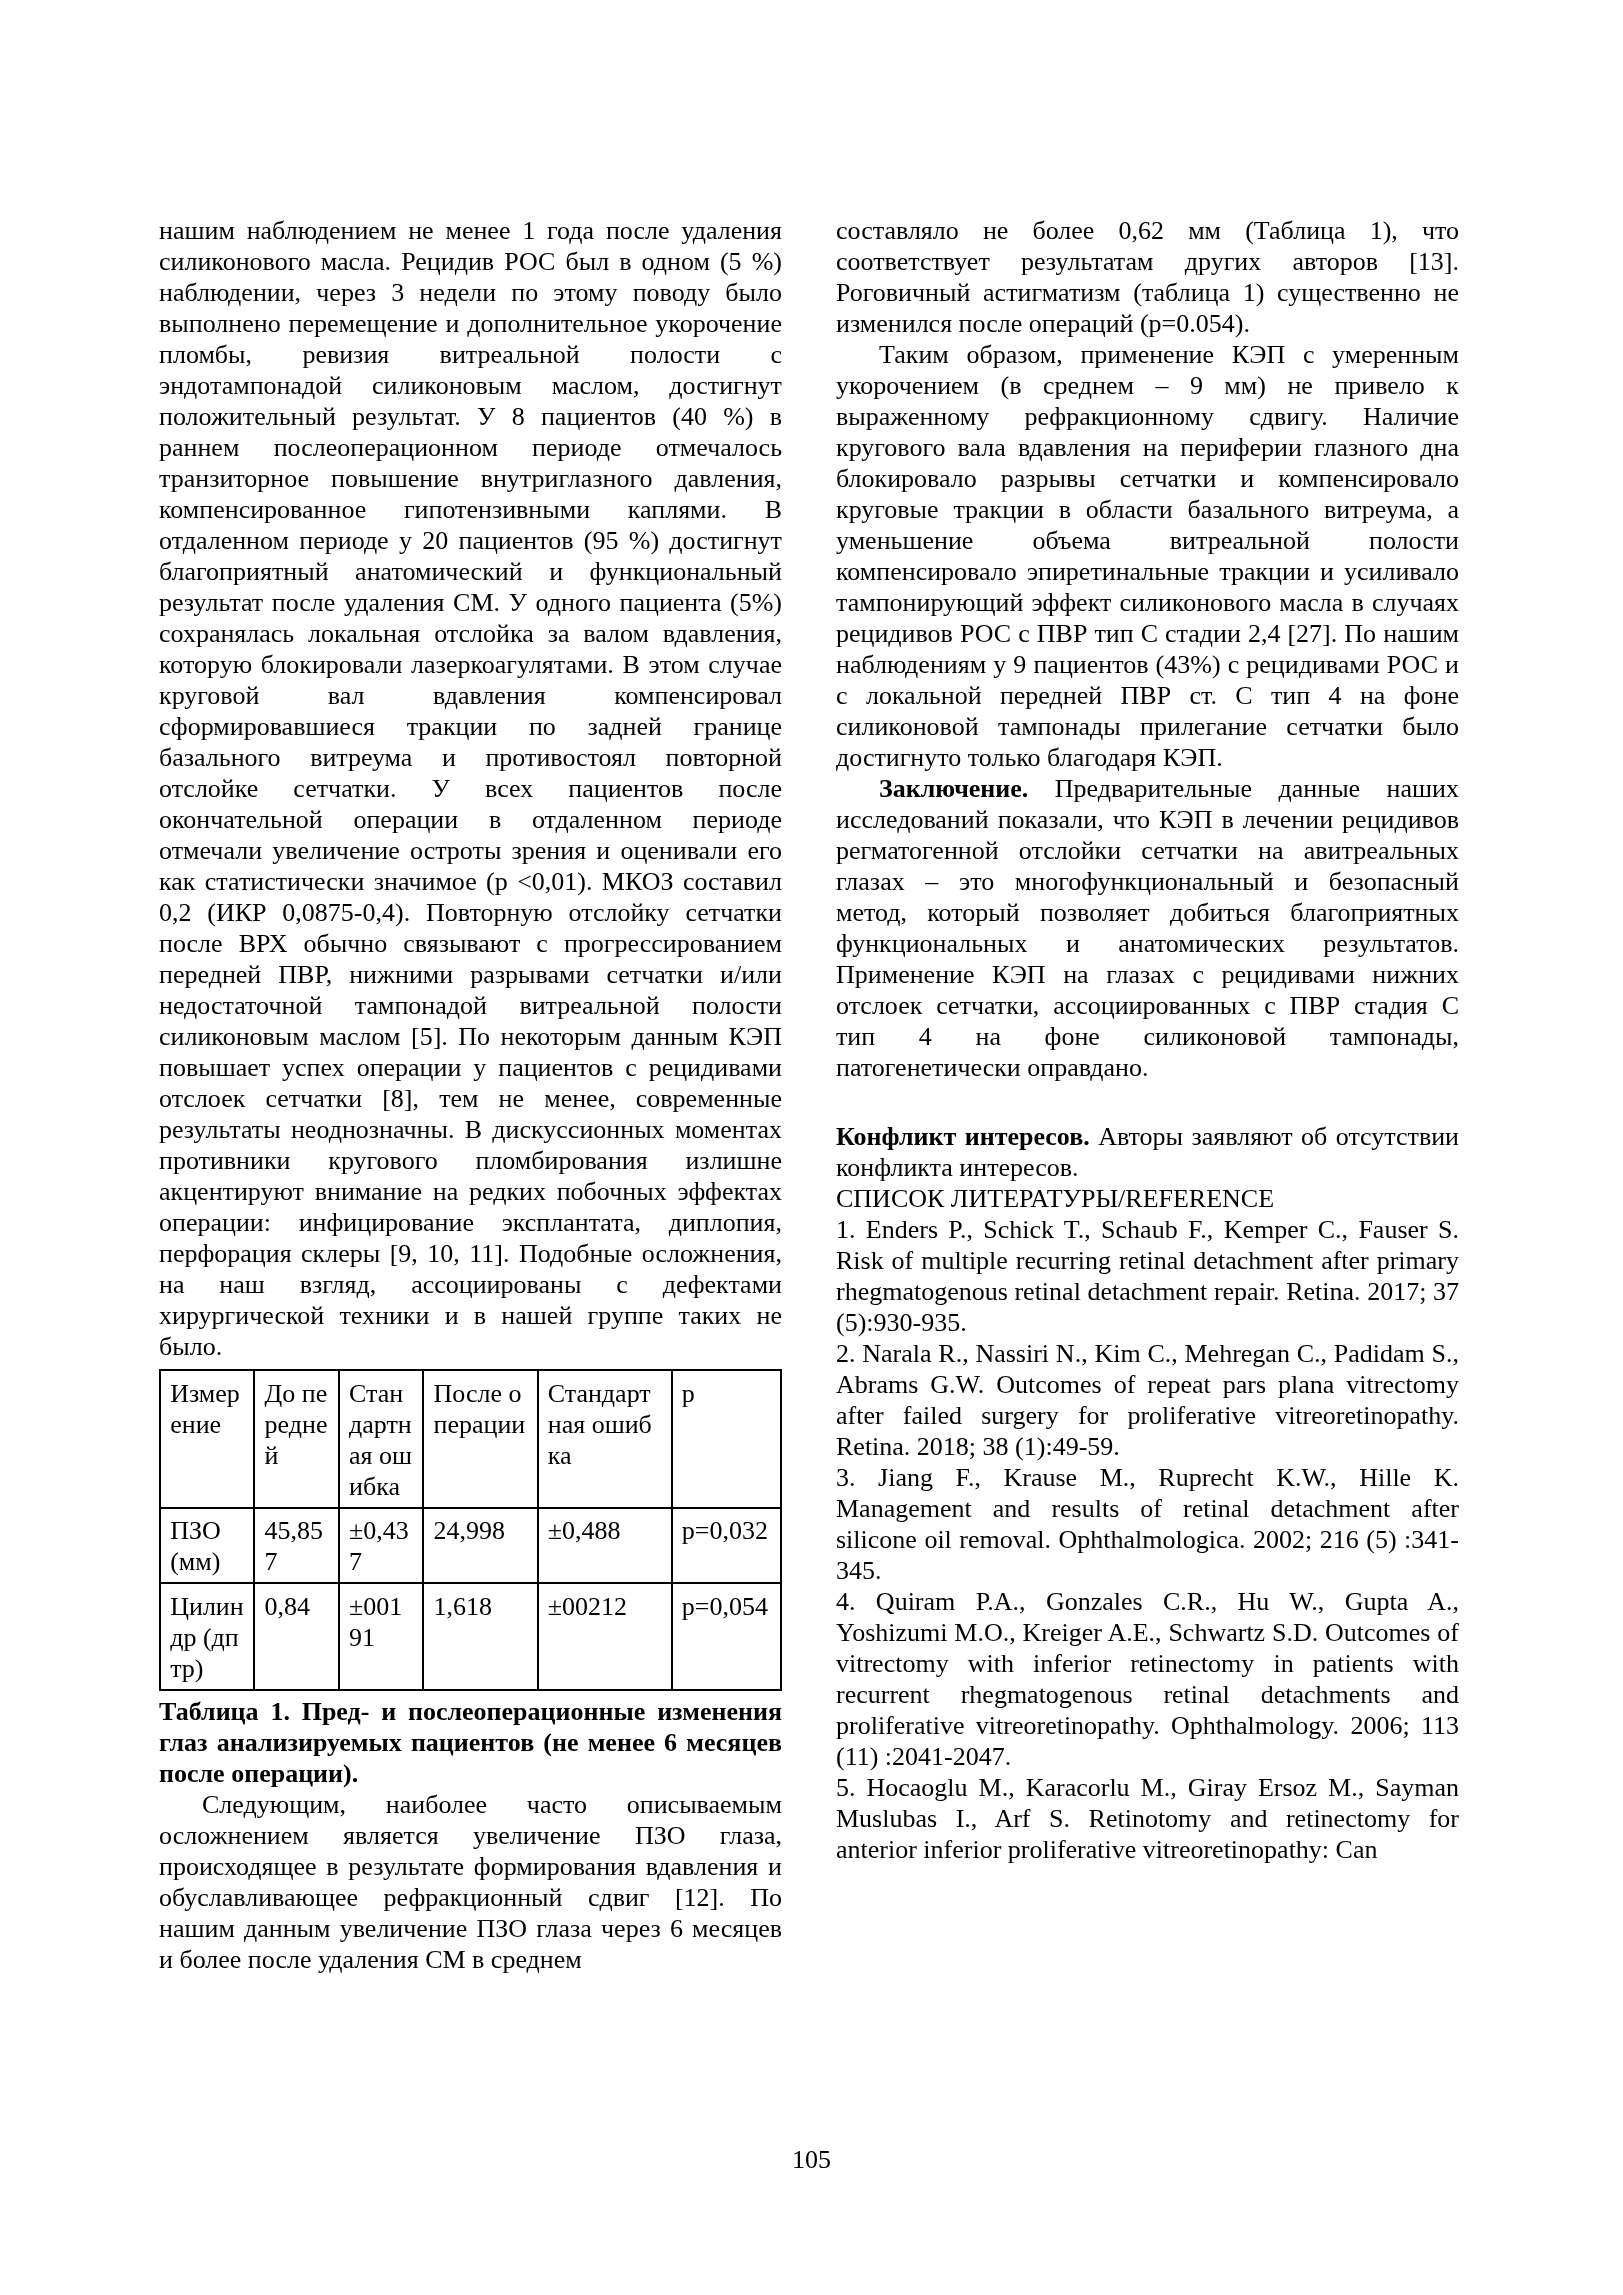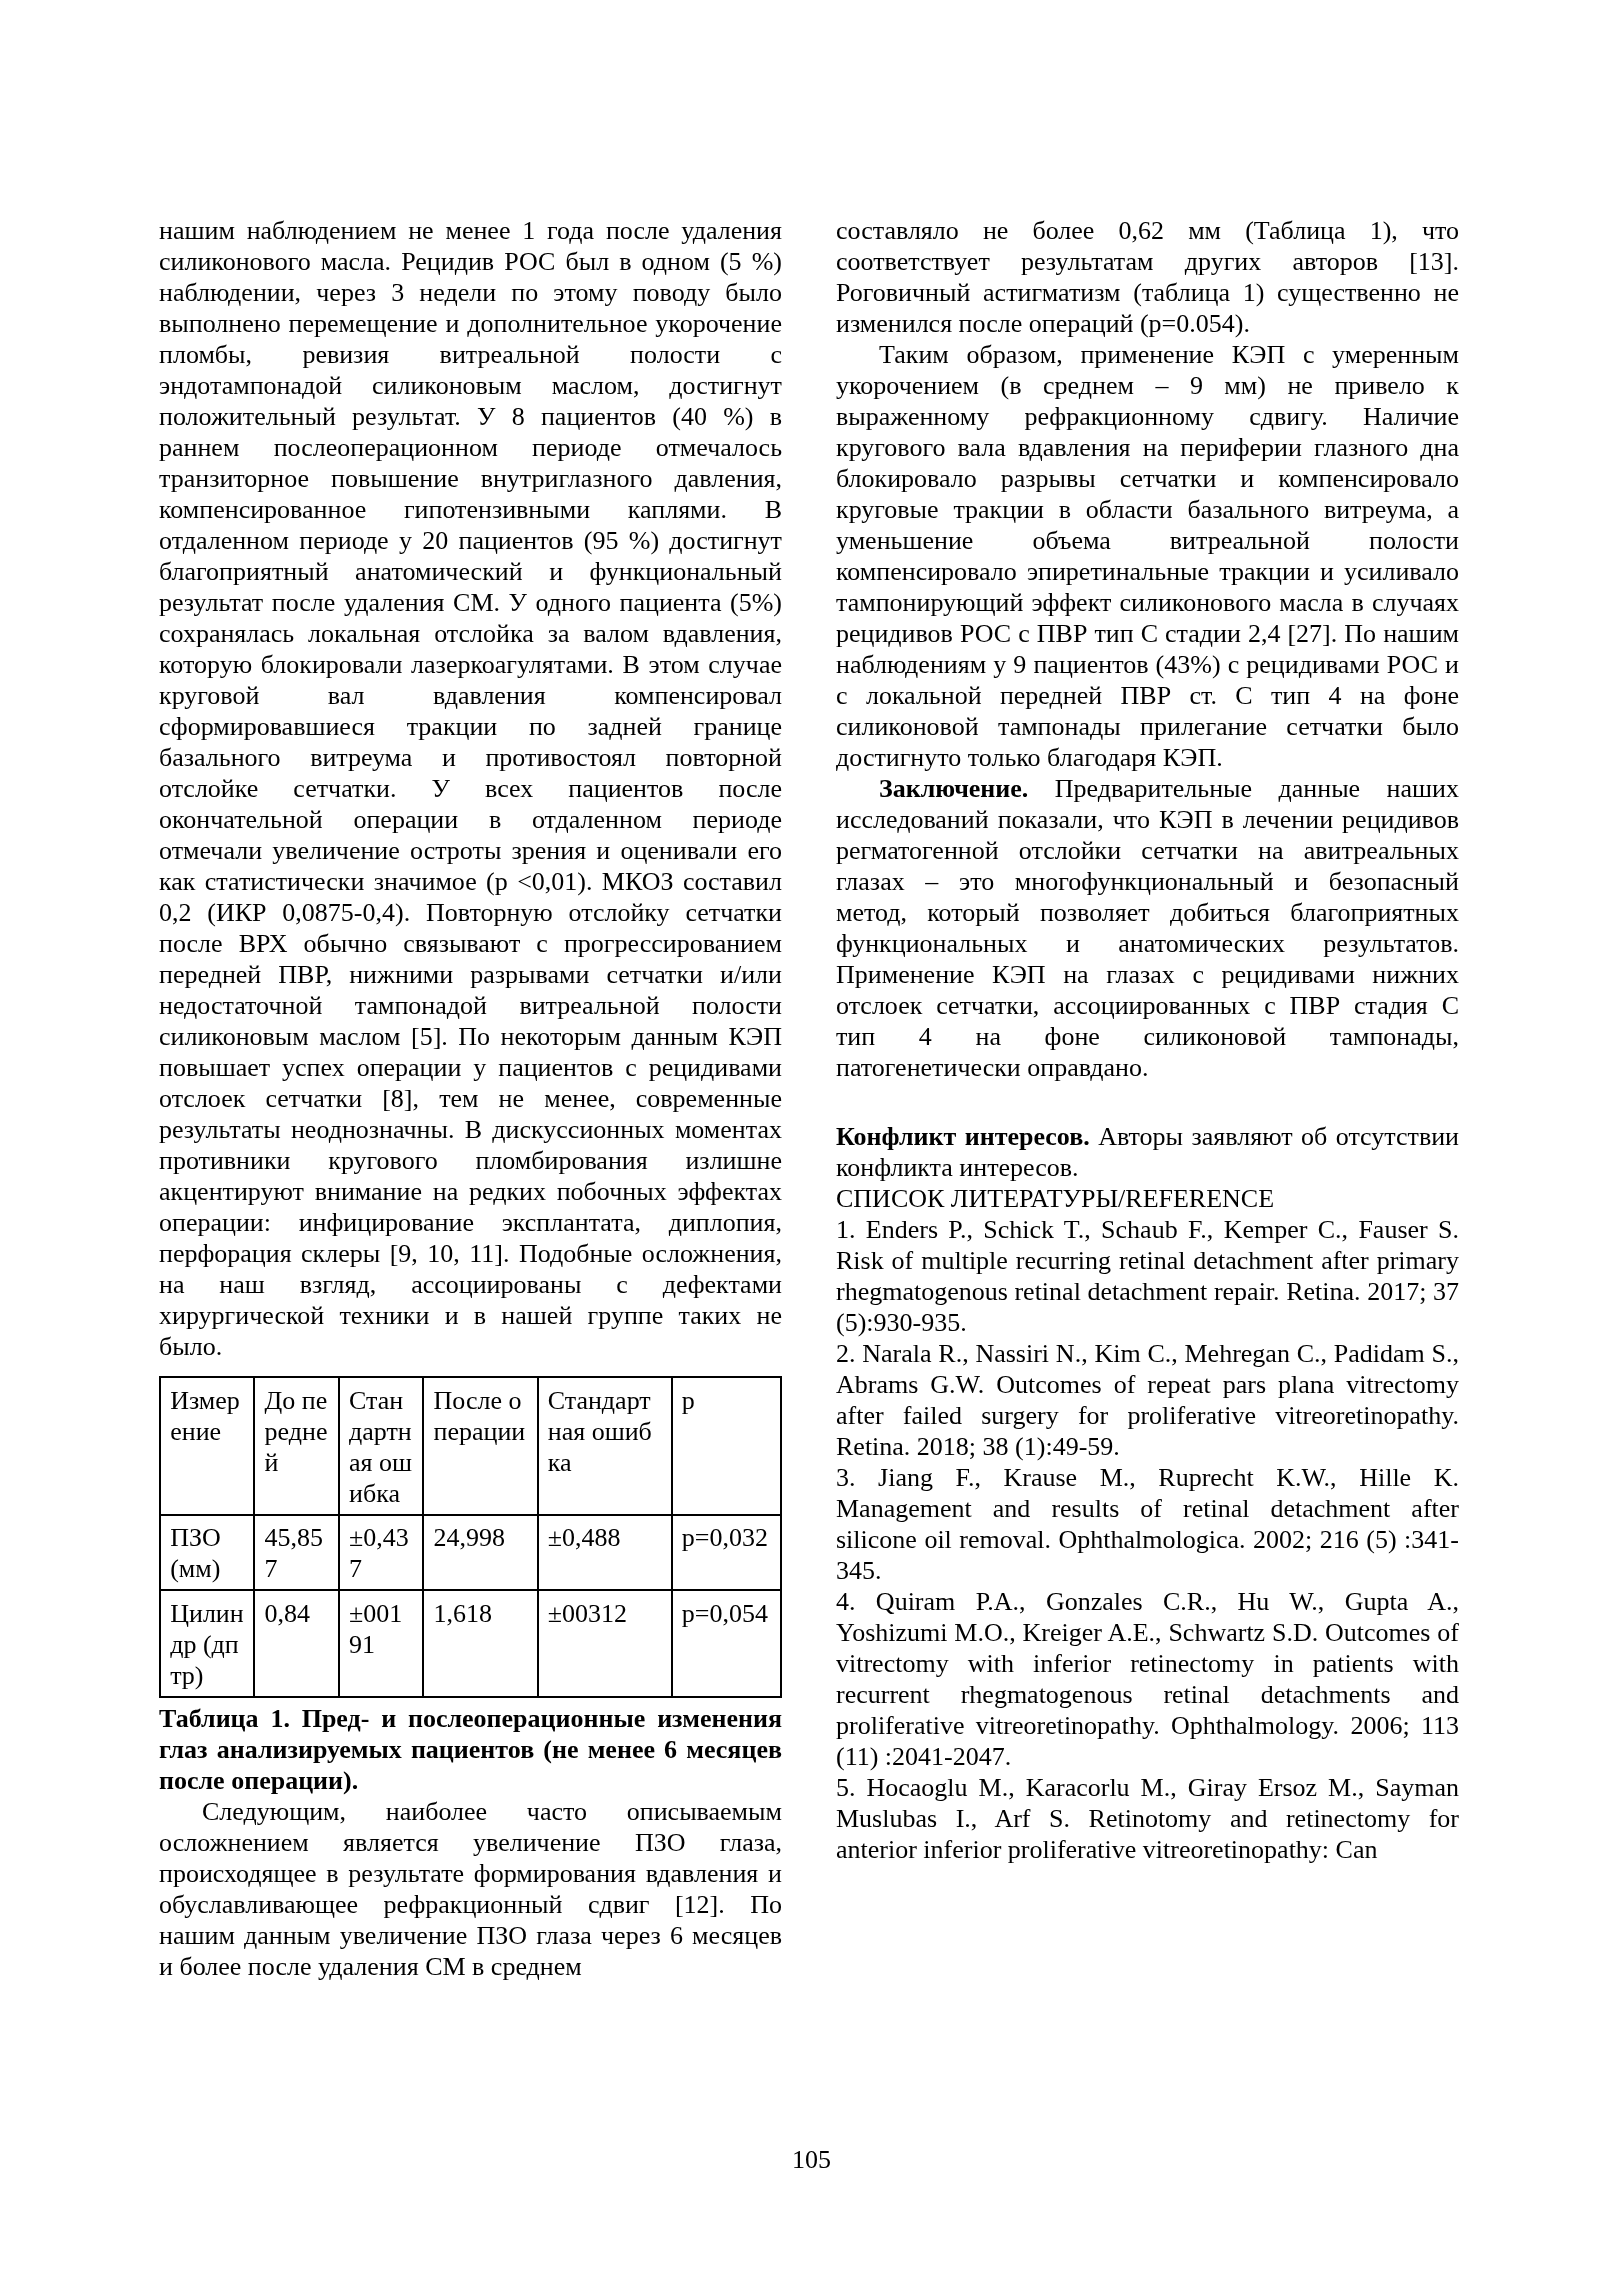--- a/index.html
+++ b/index.html
@@ -28,21 +28,21 @@
     line-height: 31px;
     text-align: justify;
   }
   p.indent { text-indent: 43px; }
   p.gap-above { margin-top: 38px; }
   .bold { font-weight: bold; }
   table.results {
     width: 100%;
     border-collapse: collapse;
     table-layout: fixed;
-    margin-top: 14px;
+    margin-top: 7px;
     margin-bottom: 5.2px;
   }
   table.results th, table.results td {
     border: 2px solid #000000;
     padding: 6.5px 7.9px 5.2px 9.2px;
     vertical-align: top;
     text-align: left;
     font-weight: normal;
     font-size: 26px;
     line-height: 31px;
@@ -101,21 +101,21 @@
         <td>±0,437</td>
         <td>24,998</td>
         <td>±0,488</td>
         <td>p=0,032</td>
       </tr>
       <tr>
         <td>Цилиндр (дптр)</td>
         <td>0,84</td>
         <td>±00191</td>
         <td>1,618</td>
-        <td>±00312</td>
+        <td>±00212</td>
         <td>p=0,054</td>
       </tr>
     </tbody>
   </table>
 
   <p class="para caption">Таблица 1. Пред- и послеоперационные изменения глаз анализируемых пациентов (не менее 6 месяцев после операции).</p>
 
   <p class="para indent">Следующим, наиболее часто описываемым осложнением является увеличение ПЗО глаза, происходящее в результате формирования вдавления и обуславливающее рефракционный сдвиг [12]. По нашим данным увеличение ПЗО глаза через 6 месяцев и более после удаления СМ в среднем</p>
 </div>
 

